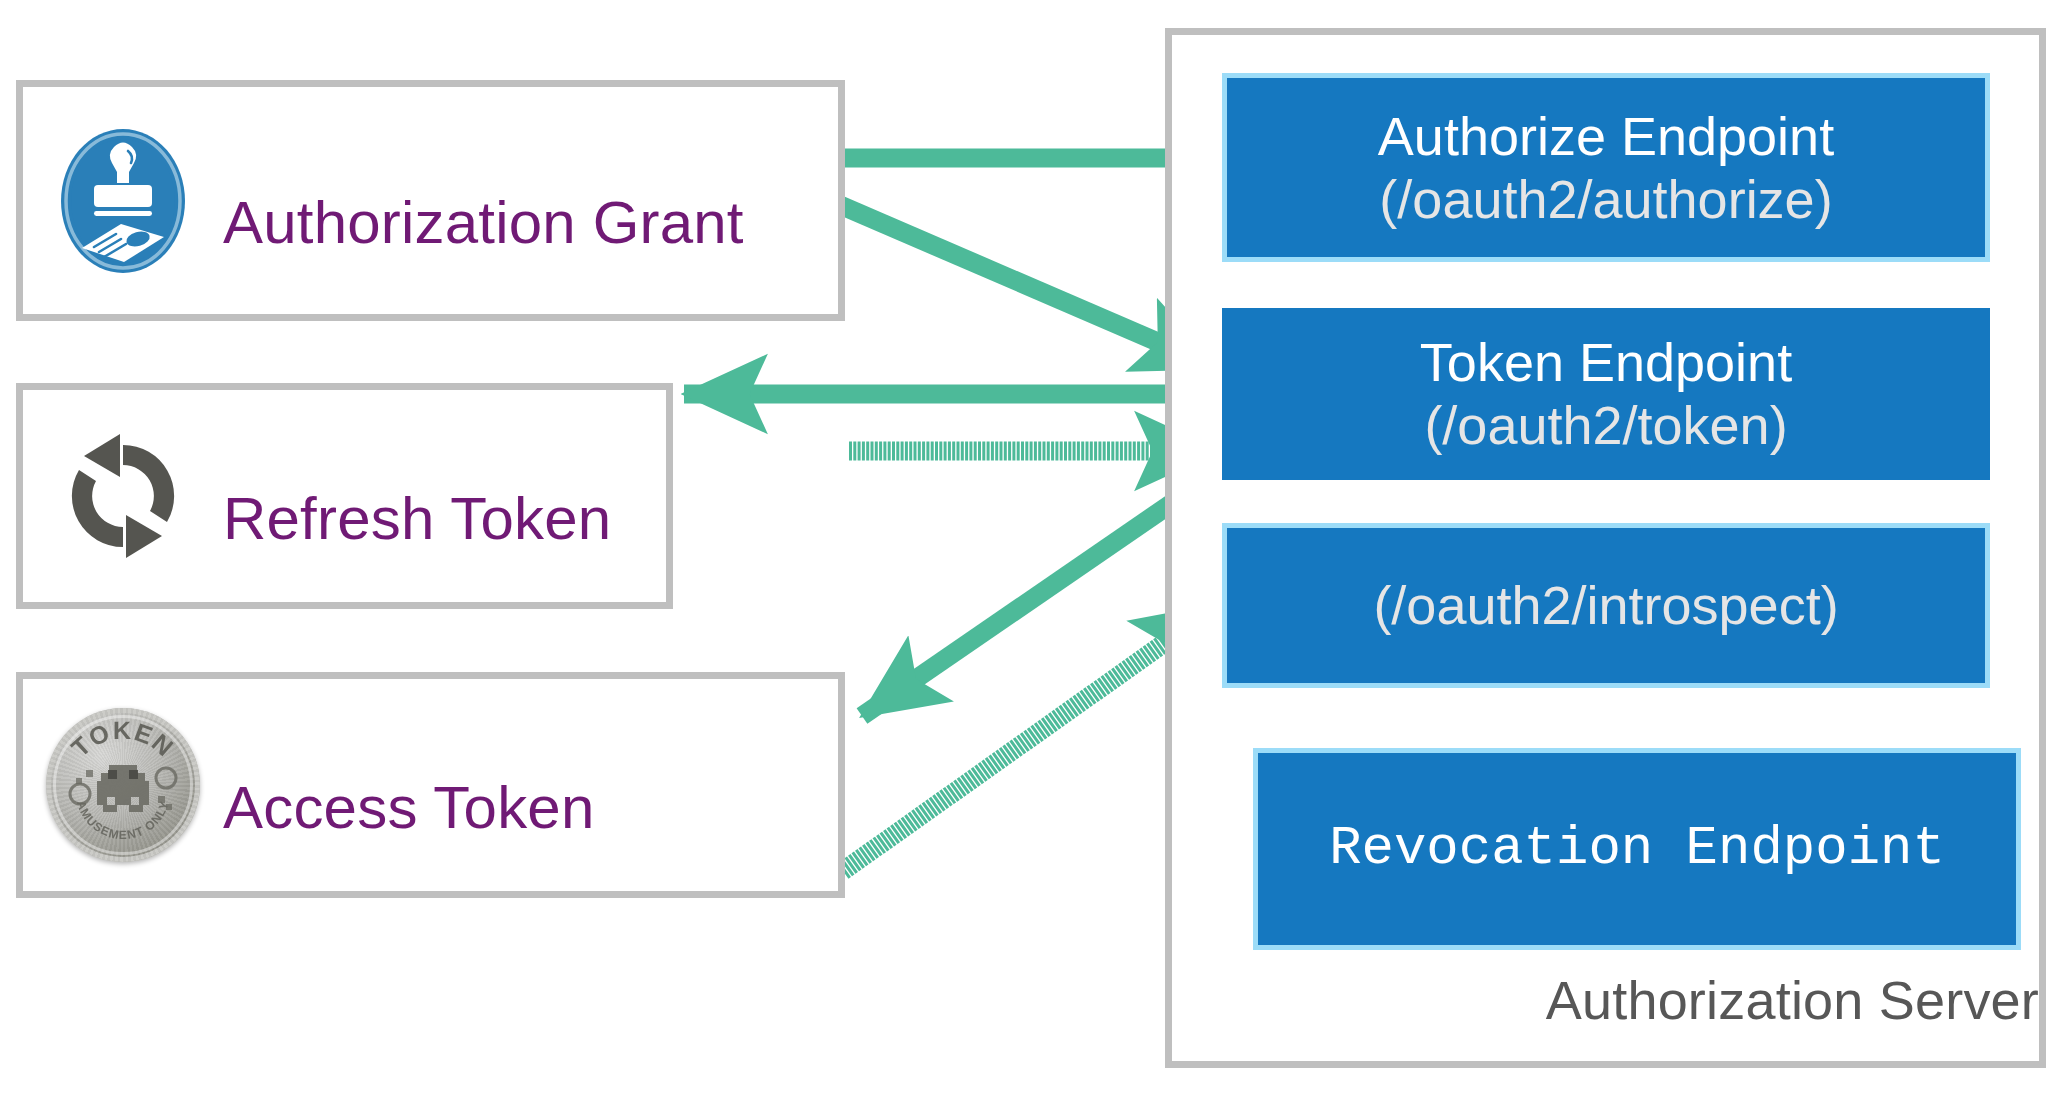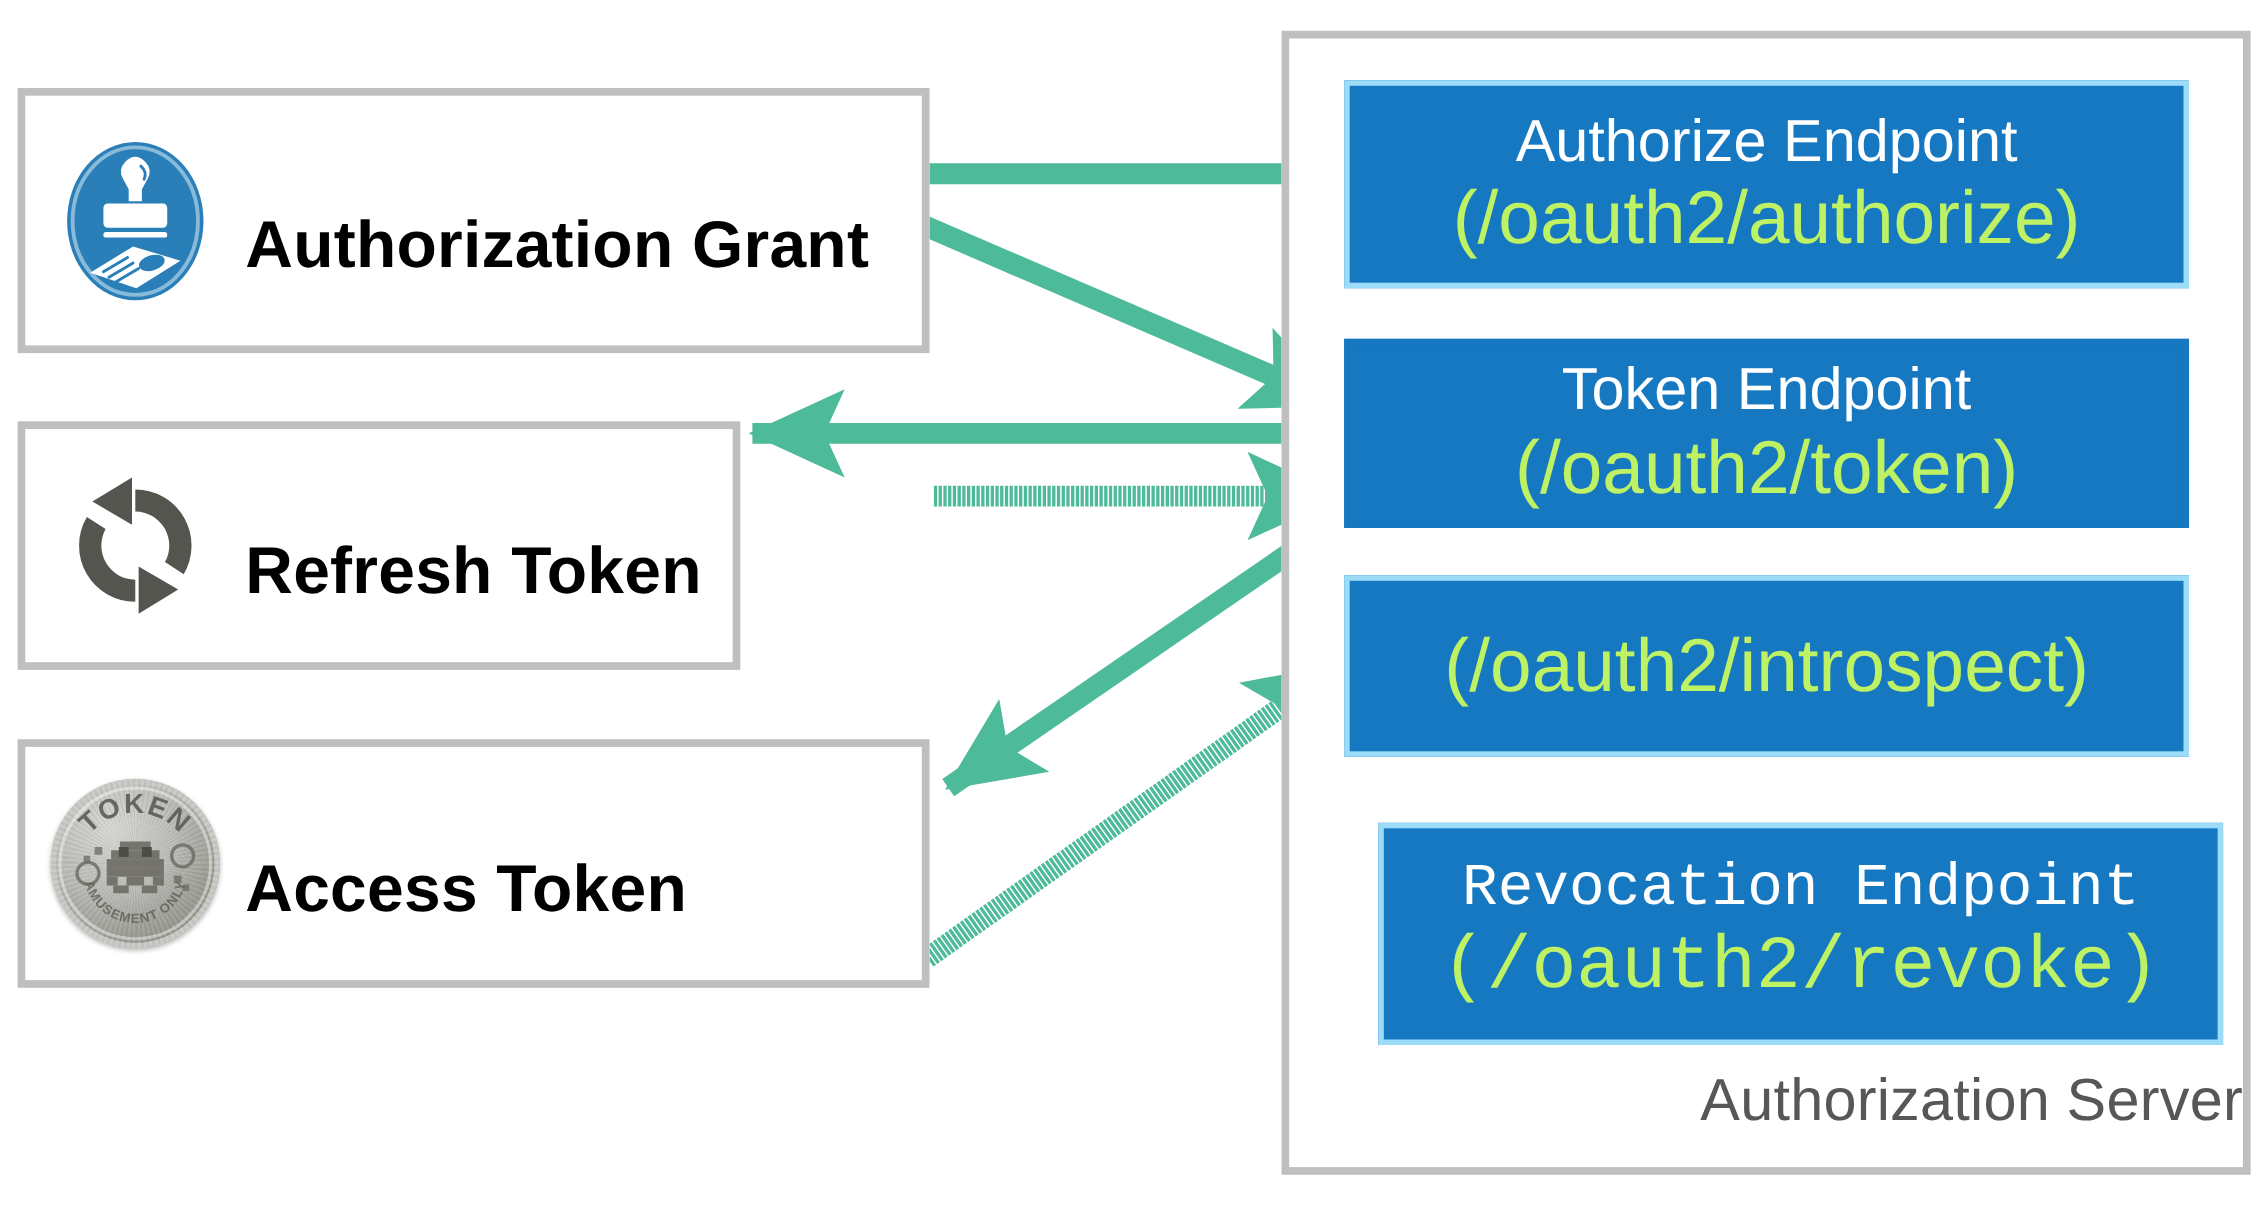--- a/index.html
+++ b/index.html
@@ -29,23 +29,23 @@
     align-items: center;
   }
   .concept-icon {
     flex: 0 0 auto;
     display: flex;
     align-items: center;
     justify-content: center;
   }
   .concept-label {
     flex: 1 1 auto;
-    color: #000000;
+    color: #701a75;
     font-size: 60px;
-    font-weight: 700;
+    font-weight: 400;
     letter-spacing: 0.2px;
     white-space: nowrap;
     margin-top: 44px;
   }
 
   #box-grant   { left: 16px;  top: 80px;  width: 829px; height: 241px; }
   #box-refresh { left: 16px;  top: 383px; width: 657px; height: 226px; }
   #box-access  { left: 16px;  top: 672px; width: 829px; height: 226px; }
 
   #box-grant   .concept-icon { width: 200px; }
@@ -86,22 +86,22 @@
     text-align: left;
     line-height: 1.16;
   }
   .endpoint .ep-name {
     color: #ffffff;
     font-size: 54px;
     font-weight: 400;
     white-space: nowrap;
   }
   .endpoint .ep-path {
-    color: #bef264;
-    font-size: 68px;
+    color: #e5e5e5;
+    font-size: 54px;
     font-weight: 400;
     white-space: nowrap;
   }
 
   #ep-authorize  { left: 1222px; top: 73px;  width: 768px; height: 189px; }
   #ep-token      { left: 1222px; top: 308px; width: 768px; height: 172px; }
   #ep-introspect { left: 1222px; top: 523px; width: 768px; height: 165px; }
   #ep-revoke     { left: 1253px; top: 748px; width: 768px; height: 202px; font-family: Liberation Mono, monospace; }
 
   
@@ -261,16 +261,15 @@
     <div class="ep-name">Token Endpoint</div>
     <div class="ep-path">(/oauth2/token)</div>
   </div>
 
   <div class="endpoint" id="ep-introspect">
     <div class="ep-path">(/oauth2/introspect)</div>
   </div>
 
   <div class="endpoint" id="ep-revoke">
     <div class="ep-name">Revocation Endpoint</div>
-    <div class="ep-path">(/oauth2/revoke)</div>
   </div>
 
 </div>
 
 </body></html>

